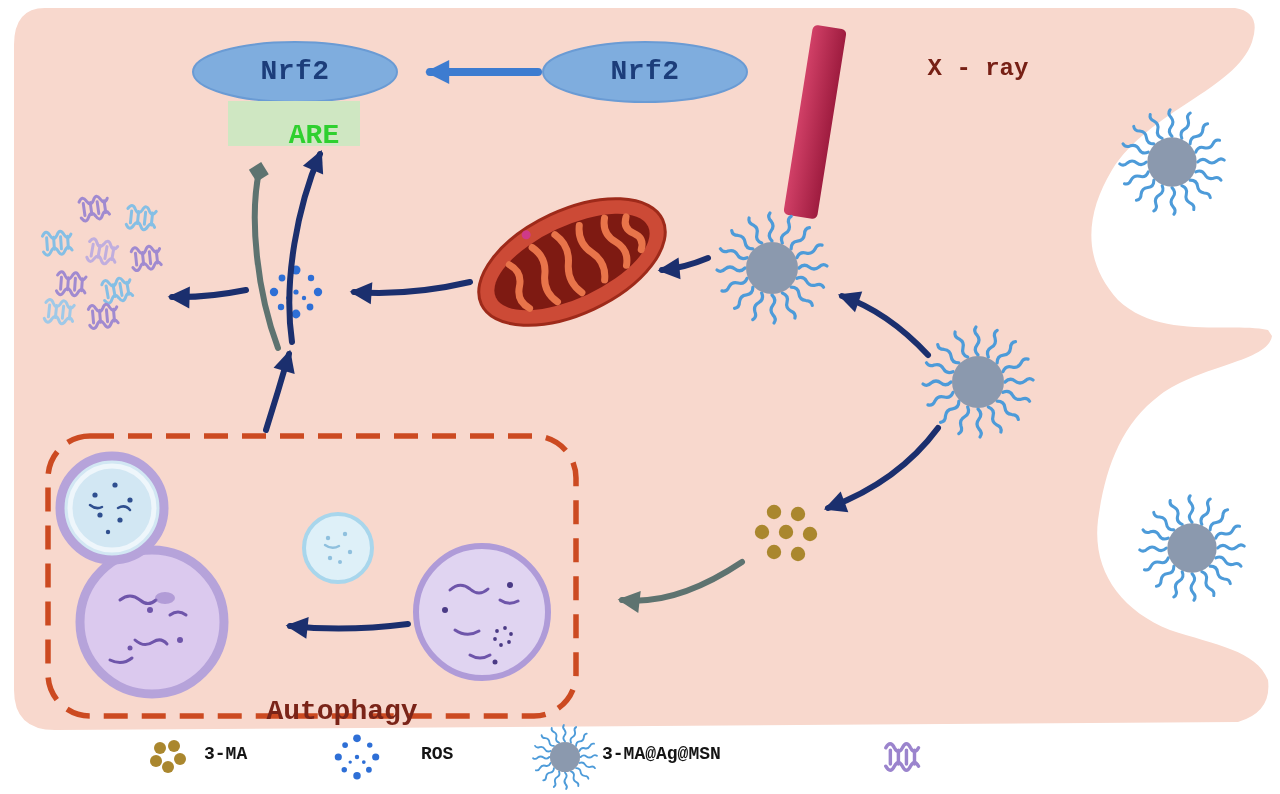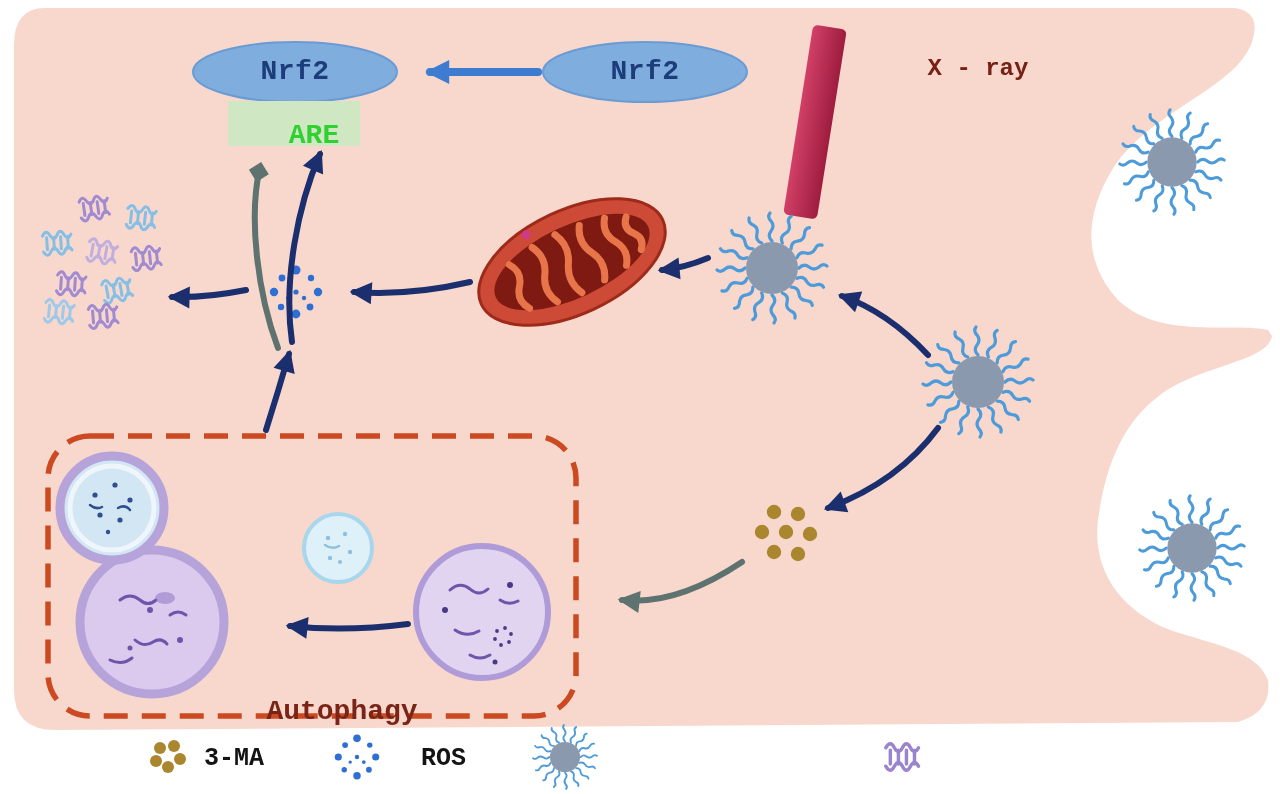--- a/index.html
+++ b/index.html
@@ -5,21 +5,21 @@
   html,body{margin:0;padding:0;background:#ffffff;}
   #stage{position:relative;width:1280px;height:794px;background:#ffffff;overflow:hidden;
          font-family:Liberation Mono, monospace;}
   #stage svg{position:absolute;left:0;top:0;}
   .lbl{position:absolute;font-weight:bold;white-space:nowrap;}
   .lbl.center{text-align:center;}
   .nrf2{width:204px;font-size:28px;color:#1c3d7a;letter-spacing:.5px;}
   .are{width:132px;font-size:28px;color:#2fd02f;}
   .xray{width:200px;font-size:24px;color:#772015;}
   .autophagy{width:220px;font-size:28px;color:#7a2418;}
-  .legendlbl{font-size:25px;color:#141414;}
+  .legendlbl{font-size:18px;color:#141414;}
 </style>
 </head>
 <body>
 
 <div id="stage">
 
 <svg width="1280" height="794" viewBox="0 0 1280 794">
   <defs>
     <linearGradient id="gradBeam" x1="0" y1="0" x2="1" y2="0">
       <stop offset="0" stop-color="#d14067"></stop>
@@ -239,14 +239,15 @@
 </svg>
 
 <div class="lbl center nrf2" style="left:193px;top:56px;">Nrf2</div>
 <div class="lbl center nrf2" style="left:543px;top:56px;">Nrf2</div>
 <div class="lbl center are" style="left:228px;top:120px;margin-left:20px;">ARE</div>
 <div class="lbl center xray" style="left:878px;top:55px;">X - ray</div>
 <div class="lbl center autophagy" style="left:232px;top:660px;margin-top:36px;">Autophagy</div>
 
 <div class="lbl legendlbl" style="left:204px;top:744px;">3-MA</div>
 <div class="lbl legendlbl" style="left:392px;top:744px;margin-left:29px;">ROS</div>
+<div class="lbl legendlbl" style="left:602px;top:744px;">3-MA@Ag@MSN</div>
 
 </div>
 
 </body></html>

